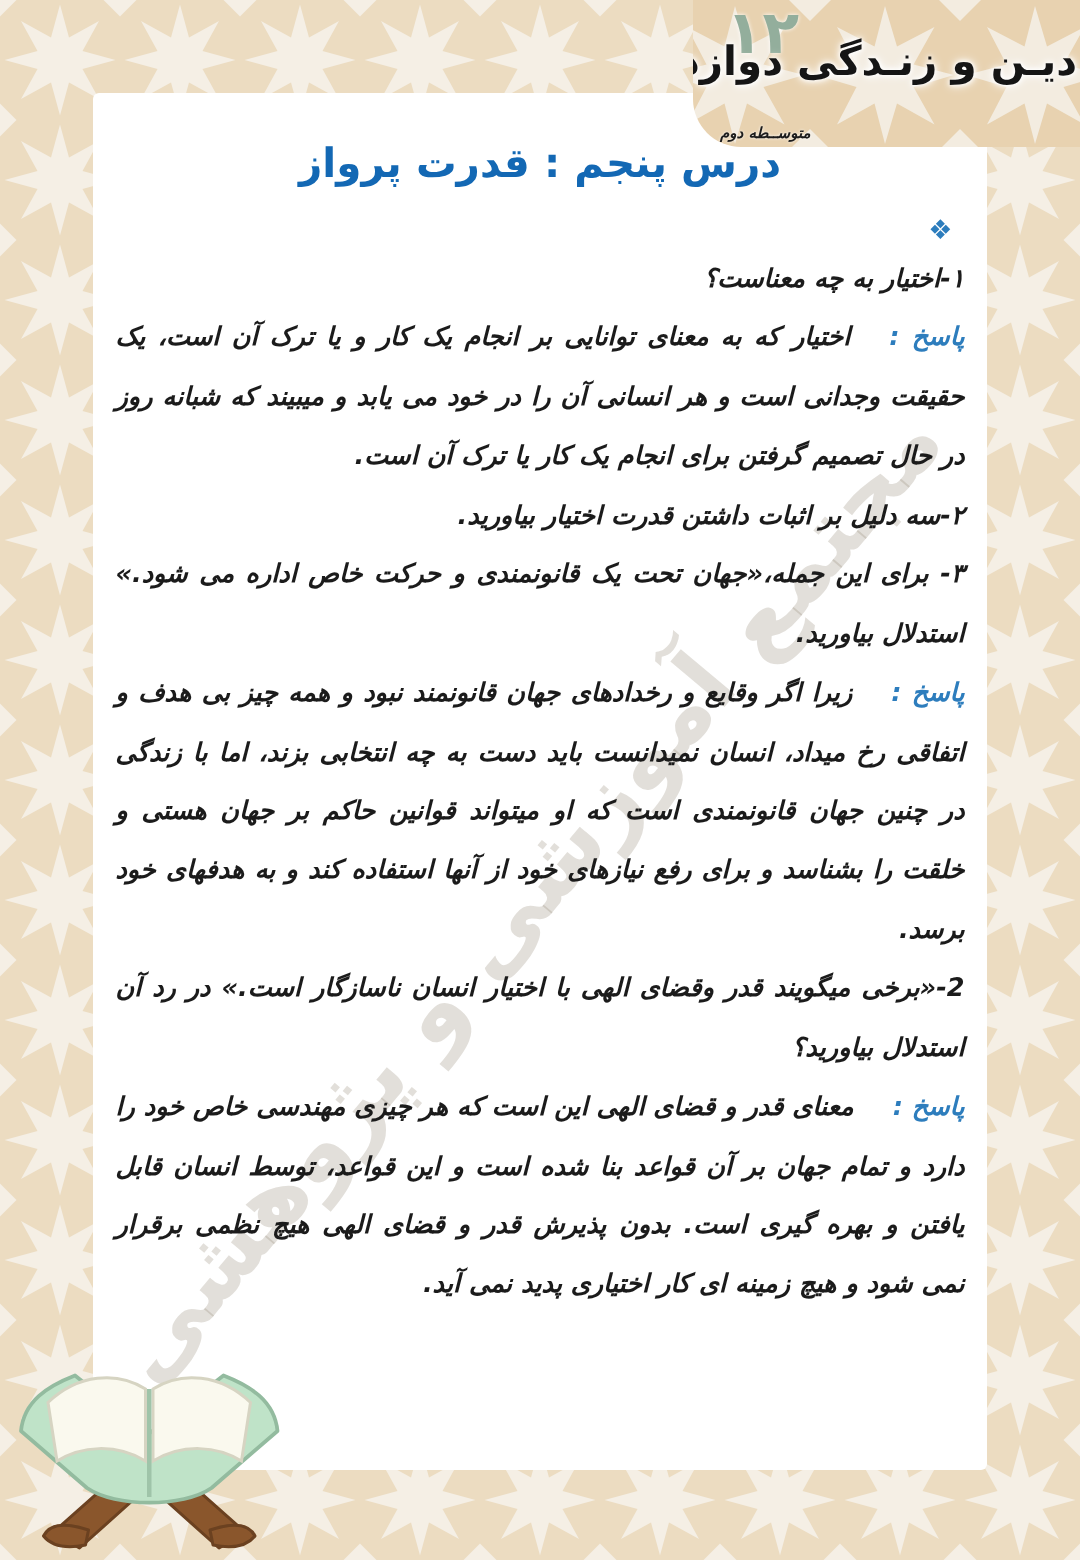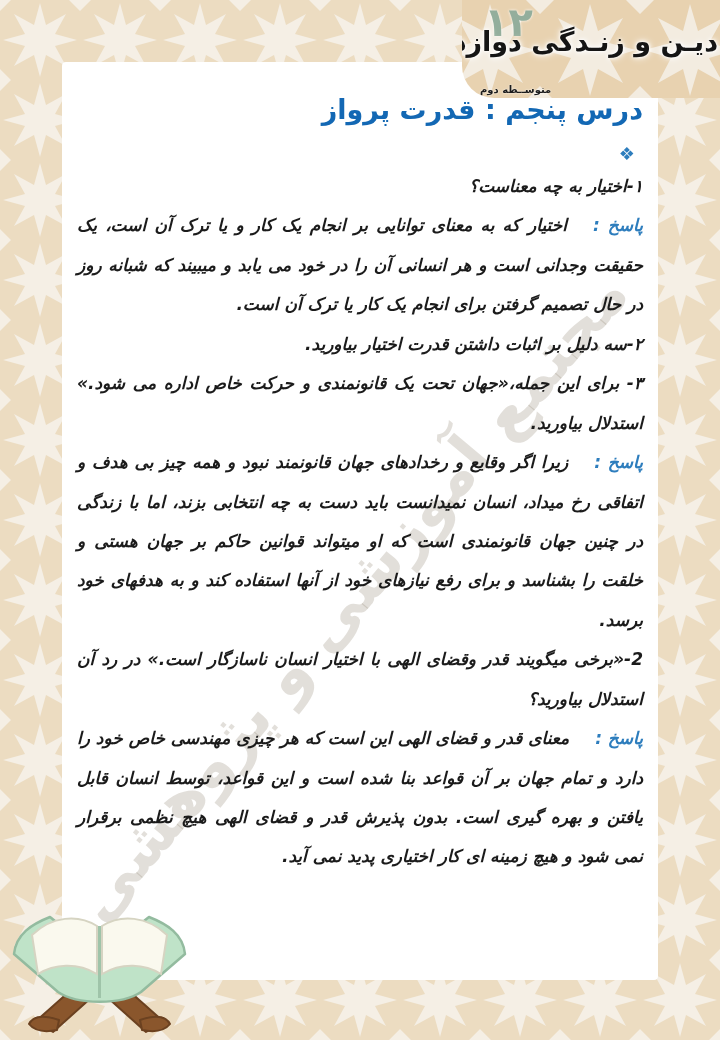--- a/index.html
+++ b/index.html
@@ -42,30 +42,31 @@
   }
   .logo-num{
     position:absolute;top:2px;left:22px;
     font-size:40px;line-height:1;font-weight:bold;color:#93ae9c;
     text-shadow:0 0 3px #fff;
   }
   .logo-sub{
     position:absolute;bottom:3px;left:18px;
     font-size:10px;font-weight:bold;color:#1c1c1c;direction:rtl;
     text-shadow:0 0 2px #fff;
+    font-style:italic;
   }
 
   
   .content{
     position:absolute;left:62px;top:62px;width:596px;height:918px;
     z-index:4;box-sizing:border-box;padding:24px 15px 0 15px;
     direction:rtl;
   }
   .doc-title{
-    font-size:27px;font-weight:bold;color:#1368b4;
+    text-align:center;font-size:27px;font-weight:bold;color:#1368b4;
     margin:8px 0 20px 0;
   }
   .section-head{
     display:flex;align-items:center;gap:12px;direction:rtl;
     color:#2d7dbd;font-weight:bold;font-size:17px;
     padding-right:8px;margin-bottom:4px;line-height:1.9;
   }
   .section-head .diamond{font-size:18px;line-height:1;}
   .para{
     margin:0;font-size:17px;font-weight:bold;color:#1b1b1b;

